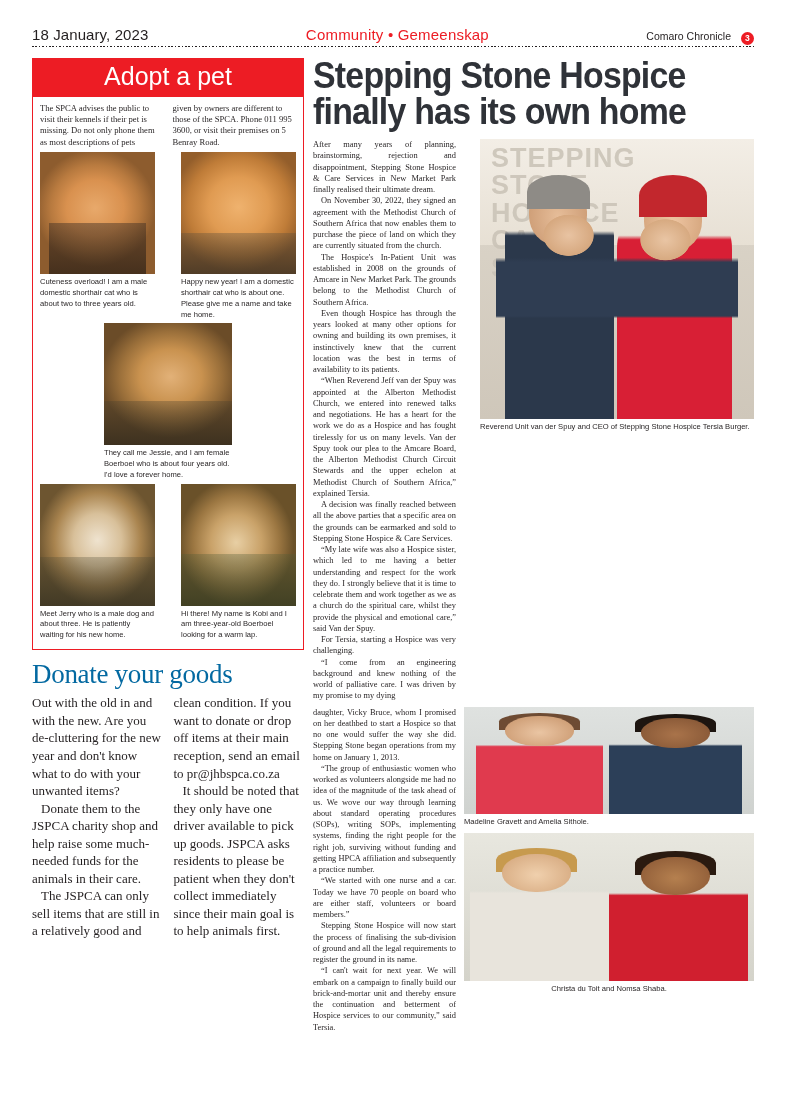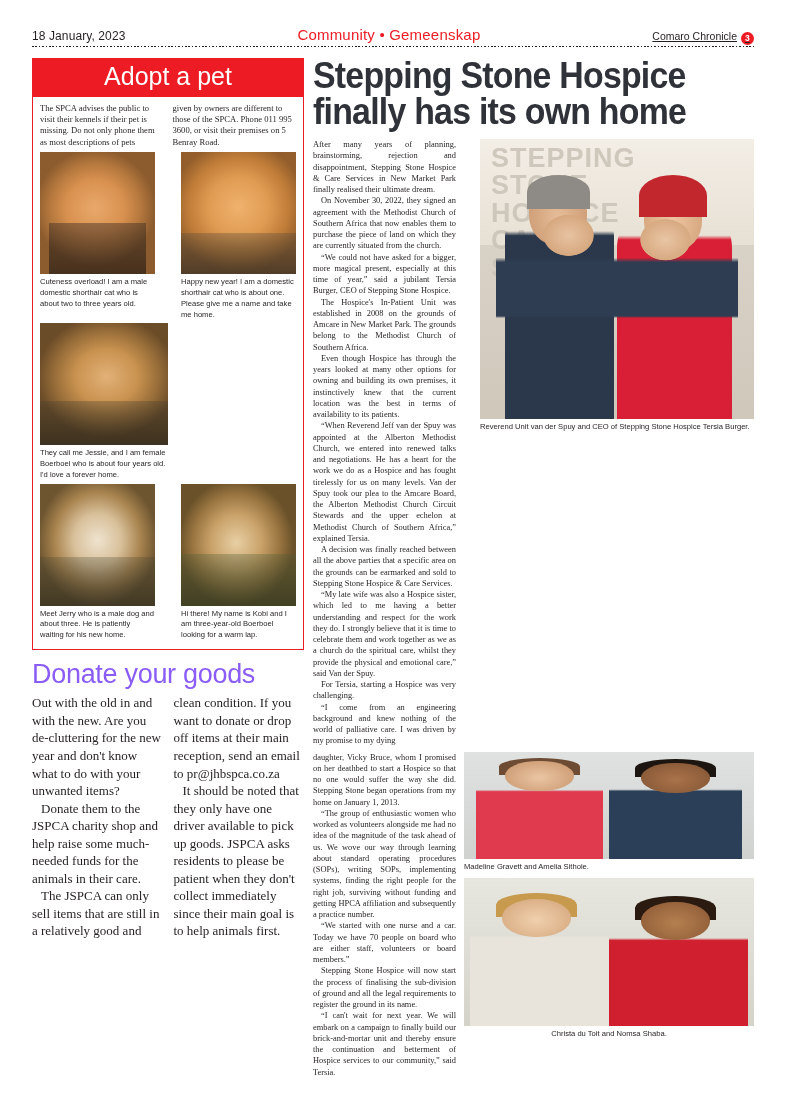--- a/index.html
+++ b/index.html
@@ -9,23 +9,23 @@
     background: #ffffff;
     font-family: "Liberation Serif", serif;
     color: #231f20;
     position: relative;
     overflow: hidden;
   }
   .page { position:absolute; inset:0; padding: 26px 32px 12px 32px; }
 
   
   .masthead { display:flex; align-items:baseline; justify-content:space-between; font-family:"Liberation Sans", sans-serif; }
-  .mh-date { font-size: 12px; color:#231f20; letter-spacing:.1px; }
+  .mh-date { font-size: 15px; color:#231f20; letter-spacing:.1px; }
   .mh-center { font-size: 15px; color:#ed1c24; letter-spacing:.2px; }
-  .mh-right { display:flex; align-items:center; gap:4px; font-size:10.5px;text-decoration:underline; }
+  .mh-right { display:flex; align-items:center; gap:10px; font-size:10.5px; }
   .pagenum {
     width:13px; height:13px; border-radius:50%; background:#ed1c24; color:#fff;
     font-size:8.5px; font-weight:bold; display:flex; align-items:center; justify-content:center;
     position:relative; top:2px;
   }
   .dotrule {
     margin-top:3px; height:3px;
     background-image: repeating-linear-gradient(to right, #231f20 0 1.6px, transparent 1.6px 3.4px);
     background-size: 100% 1.4px; background-repeat: repeat-x; background-position: 0 0;
   }
@@ -39,21 +39,21 @@
   .adopt-box { border:1.2px solid #ed1c24; }
   .adopt-head {
     background:#ed1c24; color:#fff; text-align:center;
     font-family:"Liberation Sans", sans-serif; font-weight:400;
     font-size:25px; line-height:1.18; padding:3px 0 5px 0;
   }
   .adopt-intro { display:flex; gap:9px; padding:6px 7px 4px 7px; }
   .adopt-intro p { margin:0; font-size:8.6px; line-height:1.33; width:50%; }
 
   .pet-grid { padding:0 7px 5px 7px; }
-  .pet-row { display:flex; gap:26px; margin-bottom:3px; }
+  .pet-row { display:flex; gap:26px; margin-bottom:3px;justify-content:center; }
   .pet-cell { width:50%; }
   .pet-photo { width:100%; height:122px; background:#cfcfcf; overflow:hidden; position:relative; }
   .pet-cap { font-family:"Liberation Sans", sans-serif; font-size:7.6px; line-height:1.42; margin:3px 0 0 0; color:#231f20; }
 
   
   .ph { position:absolute; inset:0; }
   .cat1 { background:
       radial-gradient(ellipse 52% 48% at 48% 46%, #e8a96b 0%, #d9914f 48%, #b87a3f 74%, #8d5c2e 100%),
       linear-gradient(160deg,#6a8f5d 0%,#4d6b45 42%,#3b5236 100%); }
   .cat1::after{content:"";position:absolute;left:8%;top:58%;width:84%;height:42%;
@@ -80,22 +80,22 @@
       background:linear-gradient(180deg, rgba(72,70,50,.28), rgba(44,44,32,.66));}
   .dog4 { background:
       radial-gradient(ellipse 50% 52% at 48% 48%, #e8cfa4 0%, #c9a269 44%, #9c7742 74%, #6a5129 100%),
       linear-gradient(150deg,#8fa871 0%,#5d7a4a 55%,#3a4f31 100%); }
   .dog4::after{content:"";position:absolute;left:0;top:58%;width:100%;height:42%;
       background:linear-gradient(180deg, rgba(80,92,55,.32), rgba(48,58,34,.7));}
 
   
   .donate { margin-top:10px; }
   .sec-head {
-    font-family:Liberation Sans, sans-serif; font-weight:400;
-    font-size:27px; line-height:1.05; color:#8b5cf6; letter-spacing:-.3px; margin:0 0 6px 0;
+    font-family:Liberation Serif, serif; font-weight:400;
+    font-size:27px; line-height:1.05; color:#0369a1; letter-spacing:-.3px; margin:0 0 6px 0;
   }
   .two-col { column-count:2; column-gap:11px; }
   .two-col p { margin:0; font-size:13px; line-height:1.35; text-indent:9px; }
   .two-col p.first { text-indent:0; }
 
   
   .headline {
     font-family:"Liberation Sans", sans-serif; font-weight:bold;
     font-size:36px; line-height:1.0; color:#2f3238; letter-spacing:-.8px;
     margin:0 0 9px 0; transform: scaleX(.94); transform-origin: left center;
@@ -250,21 +250,20 @@
 
       <h1 class="headline">
         <span>Stepping Stone Hospice</span><br>
         <span>finally has its own home</span>
       </h1>
 
       <div class="hosp-top">
         <div class="hosp-c1 artcol">
           <p class="first">After many years of planning, brainstorming, rejection and disappointment, Stepping Stone Hospice &amp; Care Services in New Market Park finally realised their ultimate dream.</p>
           <p>On November 30, 2022, they signed an agreement with the Methodist Church of Southern Africa that now enables them to purchase the piece of land on which they are currently situated from the church.</p>
-          <p>“We could not have asked for a bigger, more magical present, especially at this time of year,” said a jubilant Tersia Burger, CEO of Stepping Stone Hospice.</p>
           <p>The Hospice's In-Patient Unit was established in 2008 on the grounds of Amcare in New Market Park. The grounds belong to the Methodist Church of Southern Africa.</p>
           <p>Even though Hospice has through the years looked at many other options for owning and building its own premises, it instinctively knew that the current location was the best in terms of availability to its patients.</p>
           <p>“When Reverend Jeff van der Spuy was appointed at the Alberton Methodist Church, we entered into renewed talks and negotiations. He has a heart for the work we do as a Hospice and has fought tirelessly for us on many levels. Van der Spuy took our plea to the Amcare Board, the Alberton Methodist Church Circuit Stewards and the upper echelon at Methodist Church of Southern Africa,” explained Tersia.</p>
           <p>A decision was finally reached between all the above parties that a specific area on the grounds can be earmarked and sold to Stepping Stone Hospice &amp; Care Services.</p>
           <p>“My late wife was also a Hospice sister, which led to me having a better understanding and respect for the work they do. I strongly believe that it is time to celebrate them and work together as we as a church do the spiritual care, whilst they provide the physical and emotional care,” said Van der Spuy.</p>
           <p>For Tersia, starting a Hospice was very challenging.</p>
           <p>“I come from an engineering background and knew nothing of the world of palliative care. I was driven by my promise to my dying</p>
         </div>
 
         <div class="hosp-photo-main">

